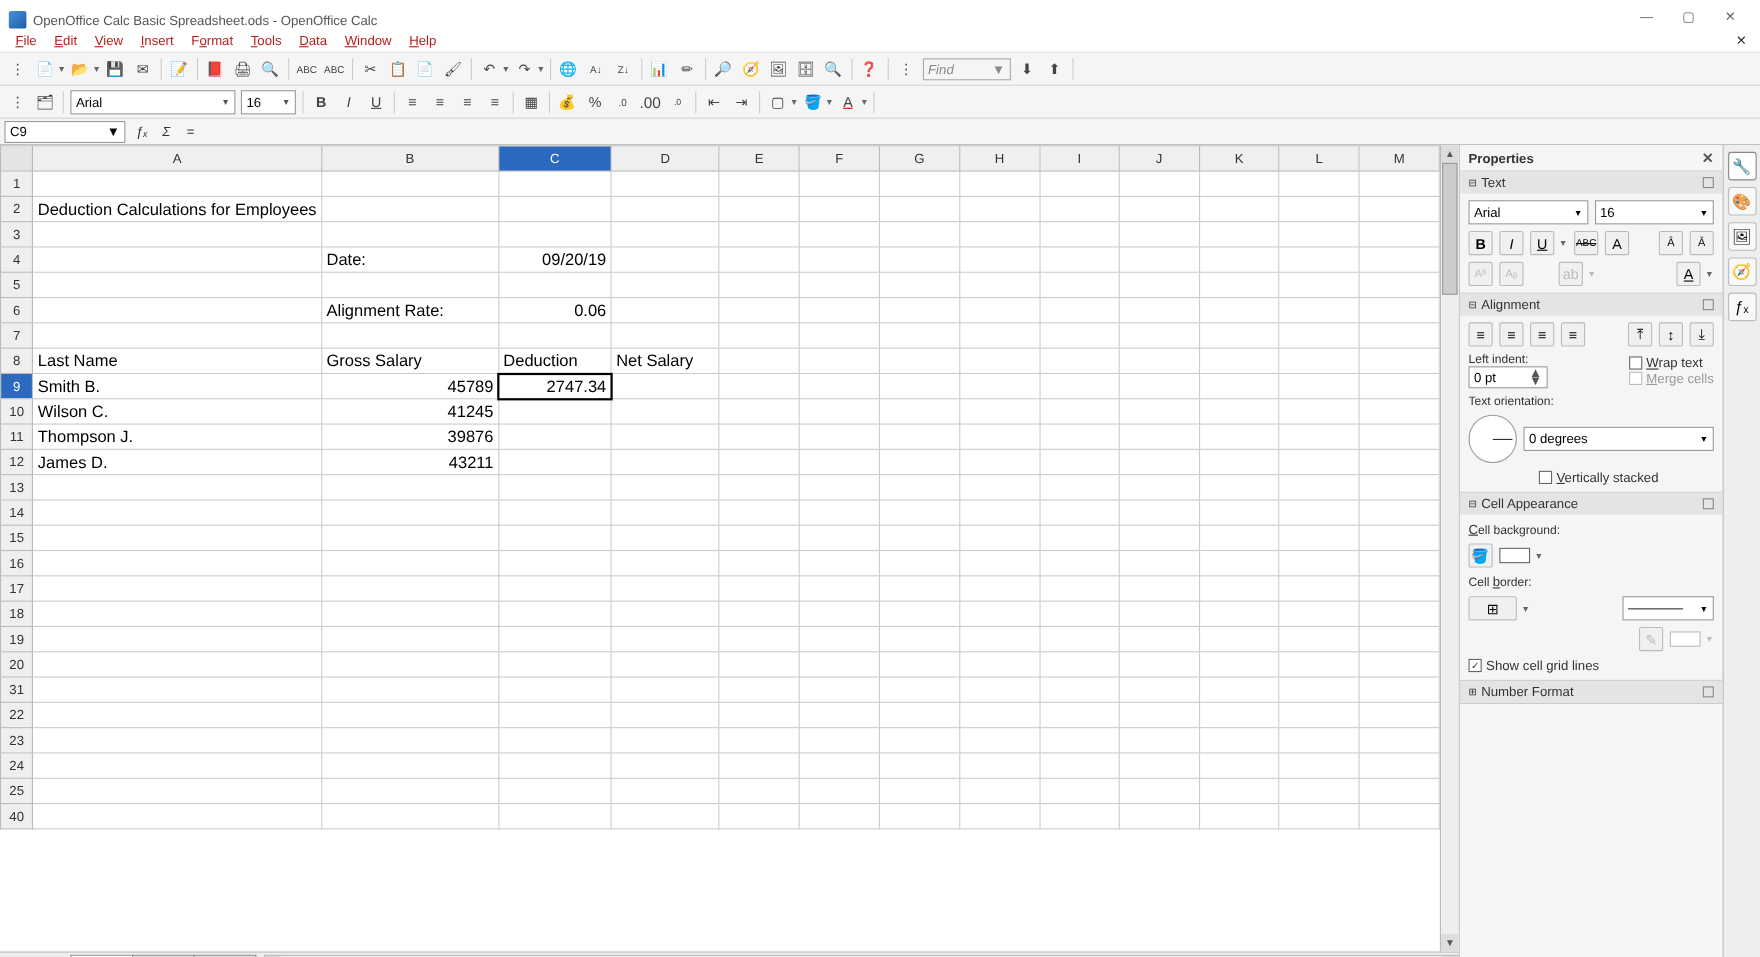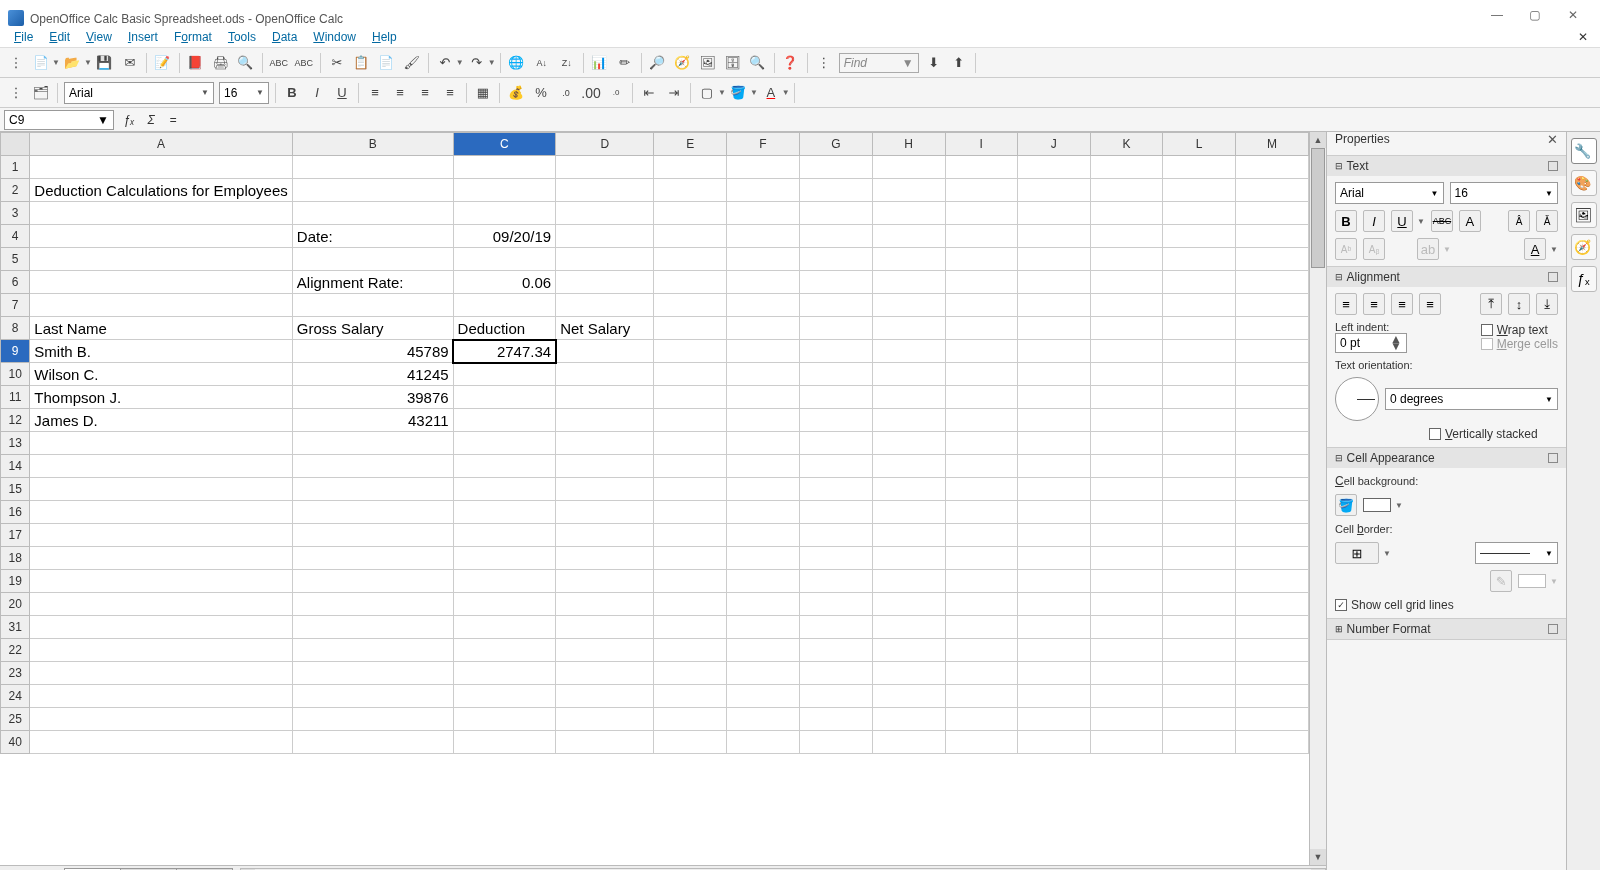--- a/index.html
+++ b/index.html
@@ -2,21 +2,21 @@
 <html><head>
 <meta charset="utf-8">
 <style>
 *{margin:0;padding:0;box-sizing:border-box;font-family:"Segoe UI",Tahoma,sans-serif;font-size:12px;user-select:none}
 html,body{width:1600px;height:870px;overflow:hidden;background:#fff}
 .titlebar{height:26px;background:#fff;display:flex;align-items:flex-end;padding:0 8px;color:#555}
 .titlebar .icon{width:16px;height:16px;margin-right:6px;background:linear-gradient(135deg,#4a90d9,#1b5ea8);border-radius:2px}
 .titlebar .spacer{flex:1}
 .titlebar .wbtn{width:38px;height:22px;display:flex;align-items:center;justify-content:center;color:#666}
 .menubar{height:22px;display:flex;align-items:center;padding:0 6px;background:#fff;border-bottom:1px solid #ddd}
-.menubar .mitem{padding:2px 8px;color:#0369a1}
+.menubar .mitem{padding:2px 8px;color:#b91c1c}
 .menubar .mitem u{text-decoration:underline}
 .menubar .close-doc{margin-left:auto;padding:2px 6px;color:#333}
 .toolbar{height:30px;display:flex;align-items:center;padding:2px 4px;background:#f5f5f5;border-bottom:1px solid #ccc;gap:1px}
 .tbtn{width:24px;height:24px;display:flex;align-items:center;justify-content:center;border:1px solid transparent;border-radius:2px;font-size:13px;color:#444}
 .tsep{width:1px;height:20px;background:#ccc;margin:0 3px}
 .tdrop{font-size:8px;color:#666;margin-left:-2px}
 .findbox{width:80px;height:20px;border:1px solid #aaa;padding:0 4px;color:#888;font-style:italic;margin:0 2px;display:flex;align-items:center}
 .fmt-toolbar{height:30px;display:flex;align-items:center;padding:2px 4px;background:#f5f5f5;border-bottom:1px solid #ccc;gap:1px}
 .combo{height:22px;border:1px solid #999;background:#fff;display:flex;align-items:center;padding:0 4px;margin:0 2px}
 .combo .cdrop{margin-left:auto;font-size:8px;color:#555;padding-left:4px}
@@ -47,21 +47,21 @@
 .tabstrip{height:20px;display:flex;align-items:center;background:#eee;border-top:1px solid #bbb}
 .tabnav{width:16px;height:18px;display:flex;align-items:center;justify-content:center;color:#444;font-size:9px}
 .sheettab{padding:2px 10px;background:#fff;border:1px solid #999;border-bottom:none;margin-right:-1px;font-size:11px;position:relative;top:1px}
 .sheettab.inactive{background:#ddd}
 .hscroll{flex:1;height:16px;background:#eee;border:1px solid #bbb;margin-left:8px;position:relative}
 .hscroll .thumb{position:absolute;left:14px;top:1px;bottom:1px;width:200px;background:#ccc;border:1px solid #999}
 .hscroll .arrow{position:absolute;top:0;bottom:0;width:14px;background:#ddd;display:flex;align-items:center;justify-content:center;font-size:9px;color:#555}
 .hscroll .arrow.left{left:0}
 .hscroll .arrow.right{right:0}
 .props-panel{width:240px;background:#f5f5f5;border-left:1px solid #bbb;display:flex;flex-direction:column;overflow:hidden}
-.props-header{height:24px;display:flex;align-items:flex-start;padding:0 8px;border-bottom:1px solid #ccc;font-weight:normal;color:#333}
+.props-header{height:24px;display:flex;align-items:center;padding:0 8px;border-bottom:1px solid #ccc;font-weight:bold;color:#333}
 .props-header .close{margin-left:auto;font-size:13px;color:#555}
 .props-section{border-bottom:1px solid #ccc}
 .props-sectitle{background:#e4e4e4;padding:3px 8px;display:flex;align-items:center;color:#333;font-size:11px}
 .props-sectitle .toggle{margin-right:4px;font-size:9px}
 .props-sectitle .sq{margin-left:auto;width:10px;height:10px;border:1px solid #888}
 .props-body{padding:6px 8px;display:flex;flex-direction:column;gap:6px}
 .prow{display:flex;align-items:center;gap:6px}
 .pcombo{flex:1;height:22px;border:1px solid #999;background:#fff;display:flex;align-items:center;padding:0 4px}
 .pcombo .cdrop{margin-left:auto;font-size:8px}
 .psmall{width:42px}
@@ -814,21 +814,21 @@
         <div class="plabel">Text orientation:</div>
         <div class="prow">
           <div class="orient-wheel">
               <div class="line"></div>
             </div>
           <div class="pcombo" style="flex:1">
               <span>0 degrees</span>
               <span class="cdrop">▼</span>
             </div>
         </div>
-        <div class="checkbox" style="margin-left:94px">
+        <div class="checkbox" style="margin-left:64px">
             <span class="box"></span>
             <span><u>V</u>ertically stacked</span>
           </div>
       </div>
     </div>
 
     <div class="props-section">
       <div class="props-sectitle">
           <span class="toggle">⊟</span>
           <span>Cell Appearance</span>

